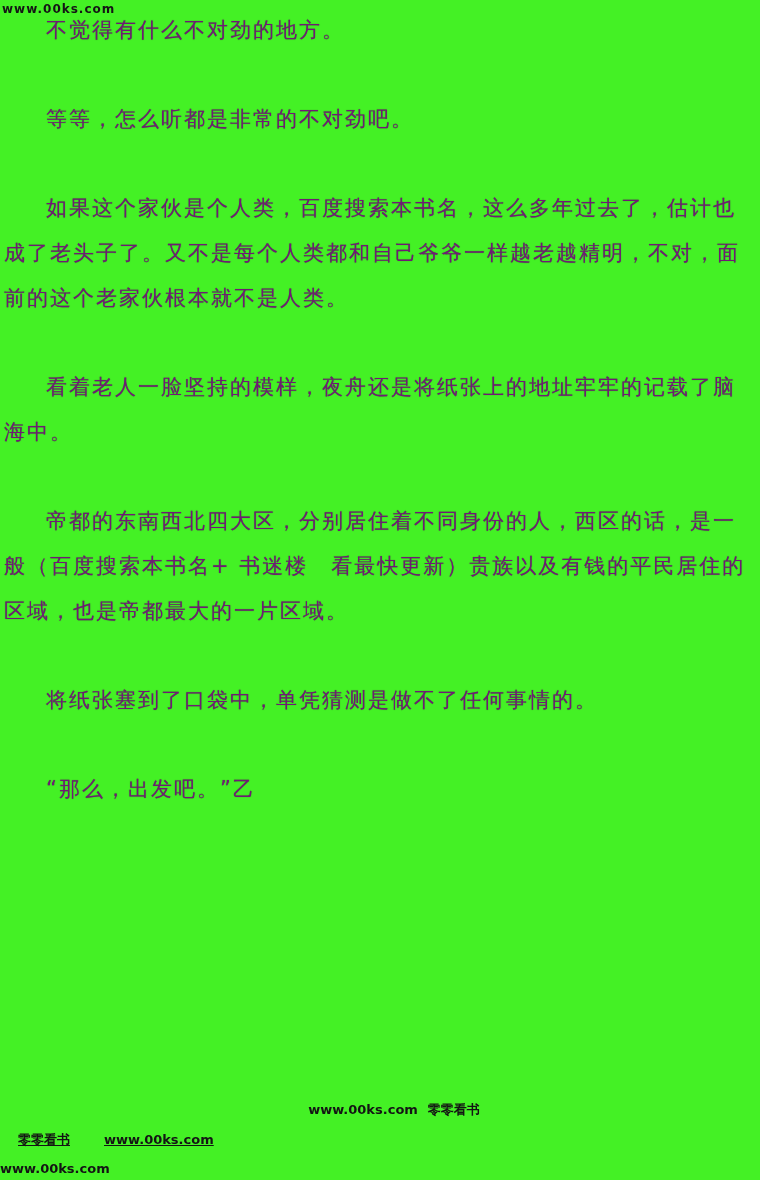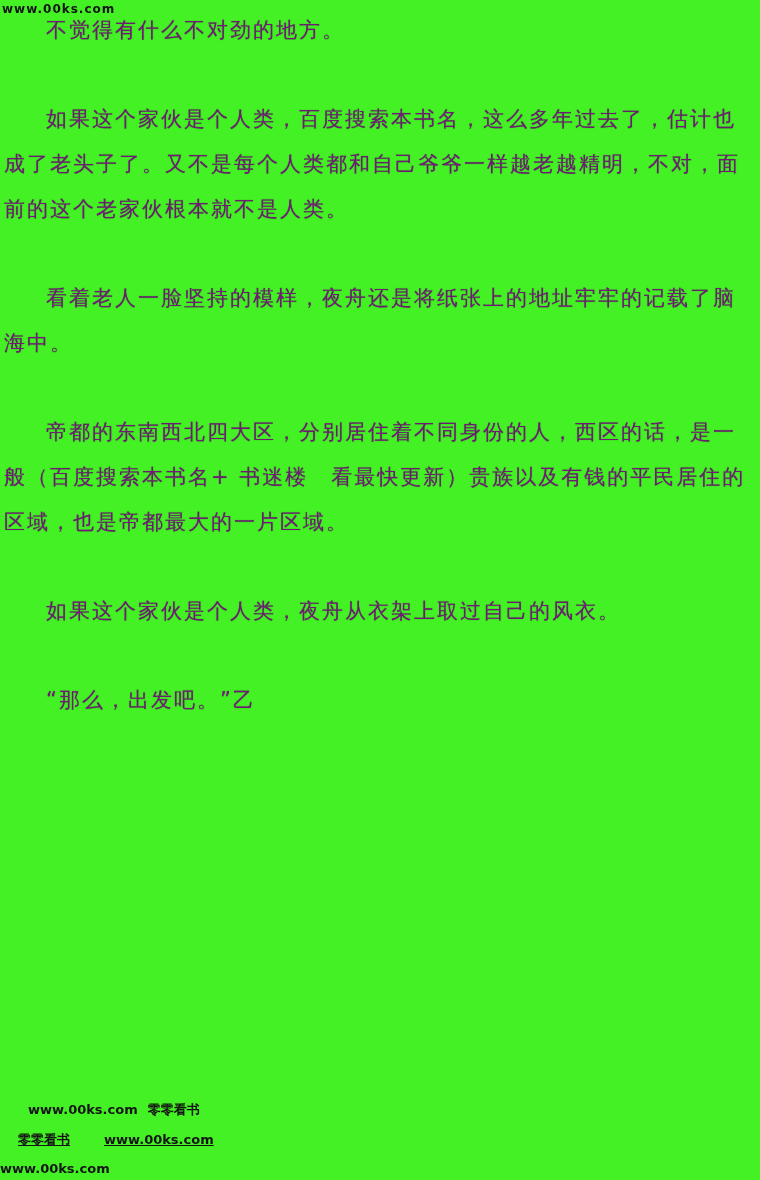--- a/index.html
+++ b/index.html
@@ -51,39 +51,40 @@
   .footer {
     position: absolute;
     left: 0;
     bottom: 0;
     width: 760px;
     font-size: 13px;
     font-weight: bold;
     color: #141414;
   }
   .footer .f-line { white-space: nowrap; }
-  .f-line-1 { margin: 0 0 12px 28px; }
+  .f-line-1 { margin: 0 0 12px 28px; text-align: center; }
   .f-line-2 { margin: 0 0 12px 18px; text-decoration: underline; }
   .f-line-3 { margin: 0 0 4px 0; }
   .f-gap-small { display: inline-block; width: 10px; }
   .f-gap-wide { display: inline-block; width: 34px; }
 </style>
 </head>
 <body>
 
 <div class="page">
 
   <span class="watermark wm-top-left">www.00ks.com</span>
 
   <div class="content">
     <p>不觉得有什么不对劲的地方。</p>
+    <p>等等，怎么听都是非常的不对劲吧。</p>
     <p>如果这个家伙是个人类，百度搜索本书名，这么多年过去了，估计也成了老头子了。又不是每个人类都和自己爷爷一样越老越精明，不对，面前的这个老家伙根本就不是人类。</p>
     <p>看着老人一脸坚持的模样，夜舟还是将纸张上的地址牢牢的记载了脑海中。</p>
     <p>帝都的东南西北四大区，分别居住着不同身份的人，西区的话，是一般（百度搜索本书名+ 书迷楼　看最快更新）贵族以及有钱的平民居住的区域，也是帝都最大的一片区域。</p>
-    <p>如果这个家伙是个人类，夜舟从衣架上取过自己的风衣。</p>
+    <p>将纸张塞到了口袋中，单凭猜测是做不了任何事情的。</p>
     <p>“那么，出发吧。”乙</p>
   </div>
 
   <div class="footer">
     <div class="f-line f-line-1">
       <span>www.00ks.com</span><span class="f-gap-small"></span><span>零零看书</span>
     </div>
     <div class="f-line f-line-2">
       <span>零零看书</span><span class="f-gap-wide"></span><span>www.00ks.com</span>
     </div>

